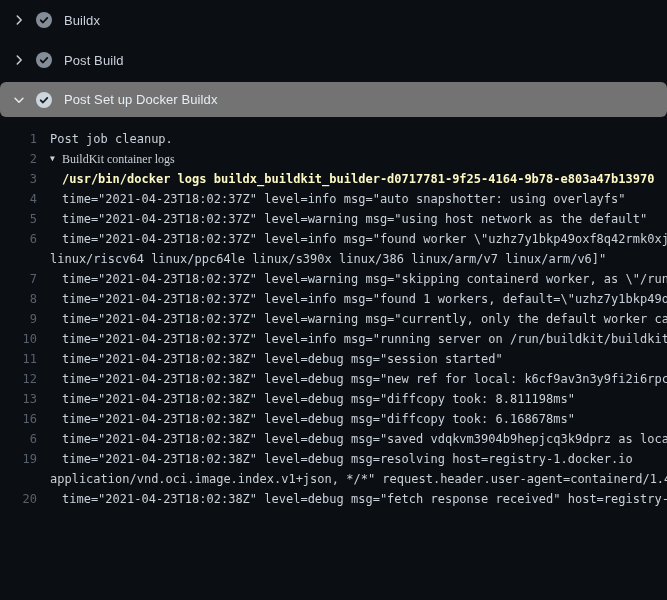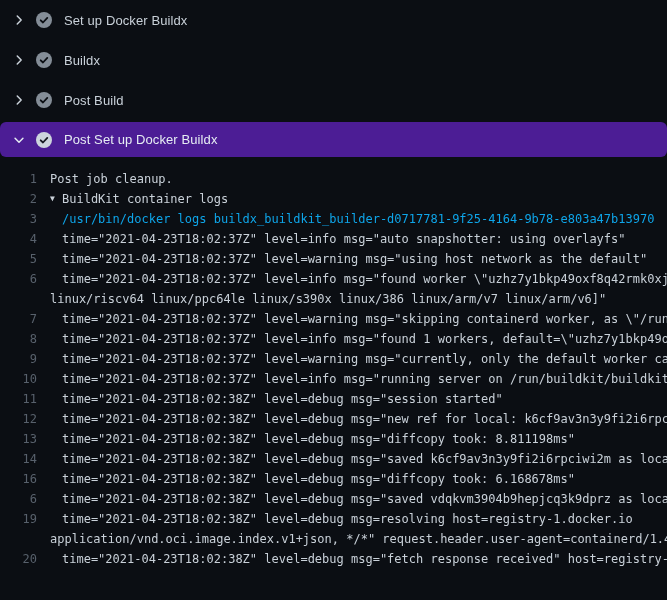--- a/index.html
+++ b/index.html
@@ -13,21 +13,21 @@
   
   .steps{padding-top:0;}
   .step{
     height:40px;display:flex;align-items:center;
     padding-left:12px;cursor:pointer;box-sizing:border-box;
   }
   .step .chev{width:14px;height:14px;flex:none;display:flex;align-items:center;justify-content:center;}
   .step .check{width:16px;height:16px;flex:none;margin-left:10px;display:flex;align-items:center;justify-content:center;}
   .step .slabel{margin-left:12px;font-size:13px;color:#c9d1d9;letter-spacing:.1px;}
   .step.expanded{
-    height:35px;margin-top:2px;background:#4c1d95;border-radius:6px;
+    height:35px;margin-top:2px;background:#737373;border-radius:6px;
   }
   .step.expanded .slabel{color:#e6edf3;}
 
   
   .log{
     margin-top:12px;
     font-family:"DejaVu Sans Mono", monospace;
     font-size:12px;line-height:20px;
     color:#c9d1d9;
     width:667px;height:431px;overflow:hidden;
@@ -36,72 +36,58 @@
   .ln{
     width:37px;flex:none;text-align:right;color:#58616c;cursor:pointer;
   }
   .lt{margin-left:13px;}
   .indent-1 .lt{margin-left:25px;}
   .tri{display:none;}
   .kind-group .tri{
     display:inline-block;margin-left:13px;width:12px;flex:none;
     font-size:8px;color:#c9d1d9;line-height:20px;
   }
-  .kind-group .lt{margin-left:0;cursor:pointer;}
-  .kind-command .lt{color:#0ea5e9;font-weight:normal;}
+  .kind-group .lt{margin-left:0;cursor:pointer;font-family:Liberation Serif, serif;}
+  .kind-command .lt{color:#fef9c3;font-weight:bold;}
 </style>
 </head>
 <body>
 
 <div class="app">
 
   <div class="steps">
+
 
     <div class="step">
       <span class="chev">
         <svg width="14" height="14" viewBox="0 0 16 16">
             <path d="M6 3.5 L10.5 8 L6 12.5" fill="none" stroke="#c9d1d9" stroke-width="1.7" stroke-linecap="round" stroke-linejoin="round"></path>
           </svg>
       </span>
       <span class="check">
         <svg width="16" height="16" viewBox="0 0 16 16">
             <circle cx="8" cy="8" r="8" fill="#848d97"></circle>
             <path d="M4.7 8.3 L7 10.5 L11.3 5.9" fill="none" stroke="#0b0e13" stroke-width="1.8" stroke-linecap="round" stroke-linejoin="round"></path>
           </svg>
       </span>
-      <span class="slabel">Set up Docker Buildx</span>
+      <span class="slabel">Buildx</span>
     </div>
 
     <div class="step">
       <span class="chev">
         <svg width="14" height="14" viewBox="0 0 16 16">
             <path d="M6 3.5 L10.5 8 L6 12.5" fill="none" stroke="#c9d1d9" stroke-width="1.7" stroke-linecap="round" stroke-linejoin="round"></path>
           </svg>
       </span>
       <span class="check">
         <svg width="16" height="16" viewBox="0 0 16 16">
             <circle cx="8" cy="8" r="8" fill="#848d97"></circle>
             <path d="M4.7 8.3 L7 10.5 L11.3 5.9" fill="none" stroke="#0b0e13" stroke-width="1.8" stroke-linecap="round" stroke-linejoin="round"></path>
           </svg>
       </span>
-      <span class="slabel">Buildx</span>
-    </div>
-
-    <div class="step">
-      <span class="chev">
-        <svg width="14" height="14" viewBox="0 0 16 16">
-            <path d="M6 3.5 L10.5 8 L6 12.5" fill="none" stroke="#c9d1d9" stroke-width="1.7" stroke-linecap="round" stroke-linejoin="round"></path>
-          </svg>
-      </span>
-      <span class="check">
-        <svg width="16" height="16" viewBox="0 0 16 16">
-            <circle cx="8" cy="8" r="8" fill="#848d97"></circle>
-            <path d="M4.7 8.3 L7 10.5 L11.3 5.9" fill="none" stroke="#0b0e13" stroke-width="1.8" stroke-linecap="round" stroke-linejoin="round"></path>
-          </svg>
-      </span>
       <span class="slabel">Post Build</span>
     </div>
 
     <div class="step expanded">
       <span class="chev">
         <svg width="14" height="14" viewBox="0 0 16 16">
             <path d="M3.5 6 L8 10.5 L12.5 6" fill="none" stroke="#e6edf3" stroke-width="1.7" stroke-linecap="round" stroke-linejoin="round"></path>
           </svg>
       </span>
       <span class="check">
@@ -193,25 +179,20 @@
     
     <span class="lt">time="2021-04-23T18:02:38Z" level=debug msg="new ref for local: k6cf9av3n3y9fi2i6rpc</span>
   </div>
 
   <div class="log-row indent-1 kind-plain">
     <span class="ln">13</span>
     
     <span class="lt">time="2021-04-23T18:02:38Z" level=debug msg="diffcopy took: 8.811198ms"</span>
   </div>
 
-  <div class="log-row indent-1 kind-plain">
-    <span class="ln">14</span>
-    
-    <span class="lt">time="2021-04-23T18:02:38Z" level=debug msg="saved k6cf9av3n3y9fi2i6rpciwi2m as loca</span>
-  </div>
 
 
   <div class="log-row indent-1 kind-plain">
     <span class="ln">16</span>
     
     <span class="lt">time="2021-04-23T18:02:38Z" level=debug msg="diffcopy took: 6.168678ms"</span>
   </div>
 
   <div class="log-row indent-1 kind-plain">
     <span class="ln">6</span>

